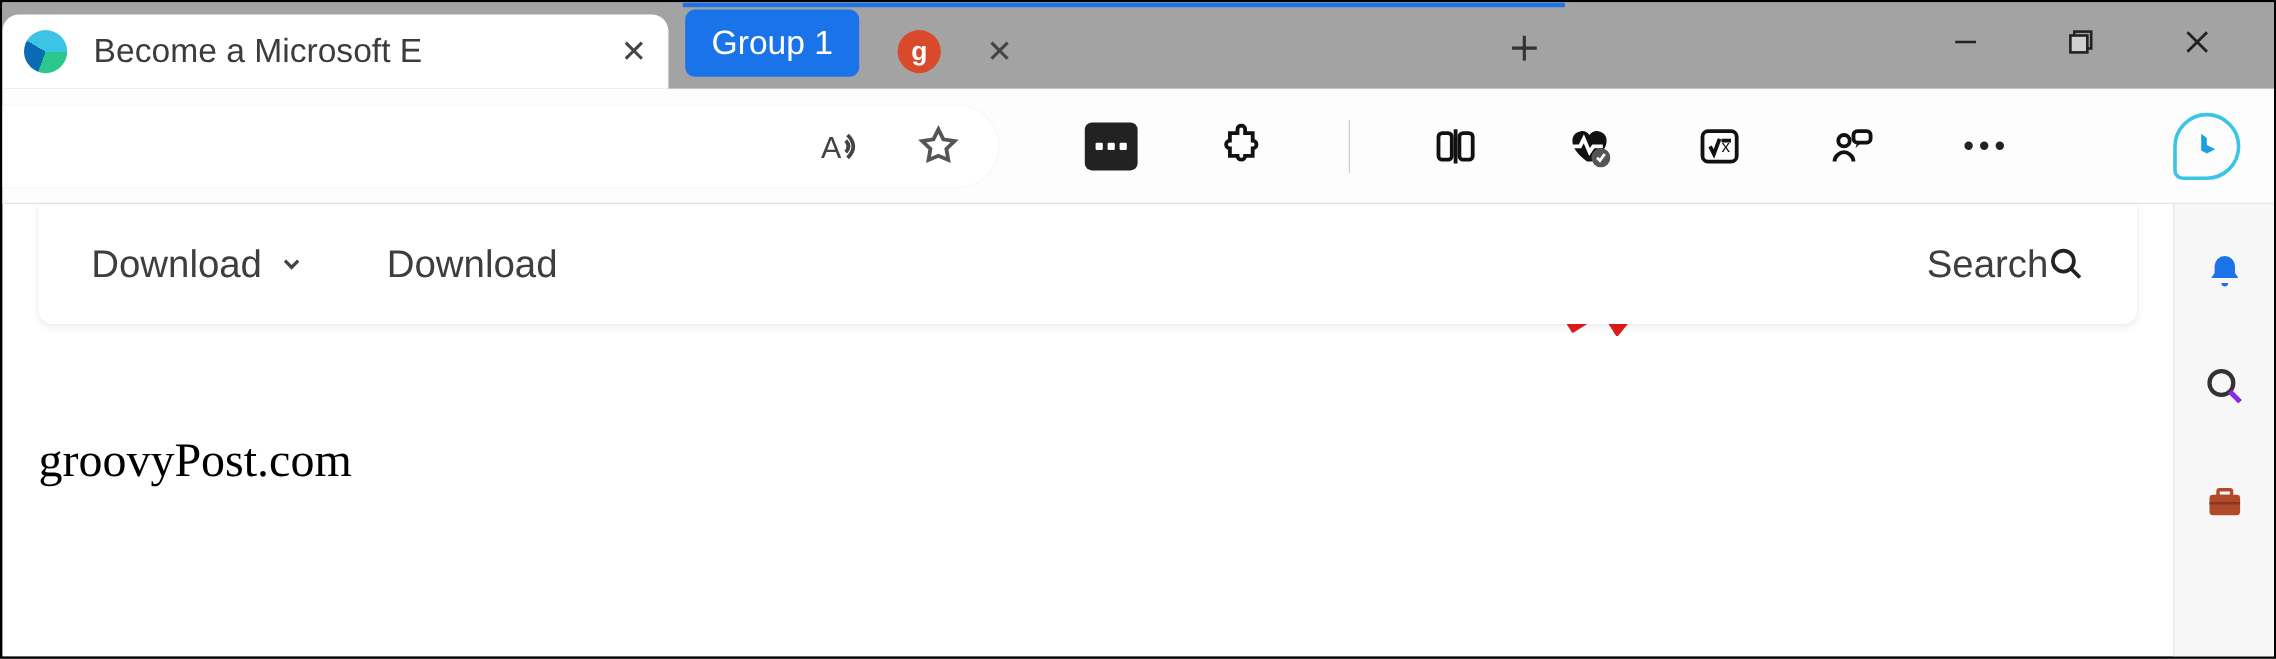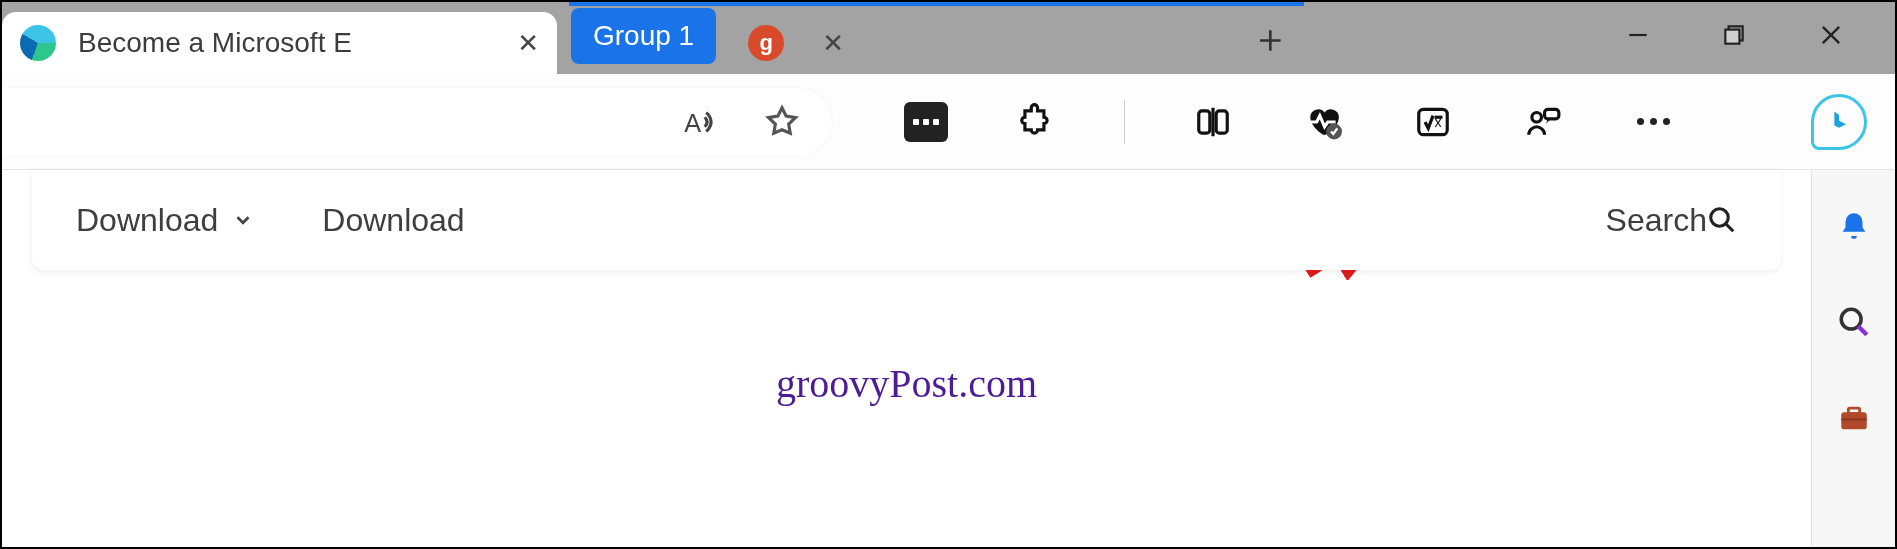--- a/index.html
+++ b/index.html
@@ -154,23 +154,23 @@
     display:flex;
     align-items:center;
     padding: 0 44px;
     font-size: 32px;
     color: #3e3e3e;
   }
   .page-bar .dd { display:flex; align-items:center; gap:14px; cursor:pointer; }
   .page-bar .dl { margin-left: 68px; cursor:pointer; }
   .page-bar .search { margin-left:auto; display:flex; align-items:center; gap:0; cursor:pointer; }
   .watermark {
-    text-align:center;
+    text-align:left;
     font-size: 40px;
-    color: #4c1d95;
+    color: #000000;
     margin-top: 90px;
     font-family: Georgia, 'Times New Roman', serif;
   }
   .sidebar {
     width: 84px;
     background: #f7f7f7;
     border-left: 1px solid #e4e4e4;
     display:flex;
     flex-direction:column;
     align-items:center;

